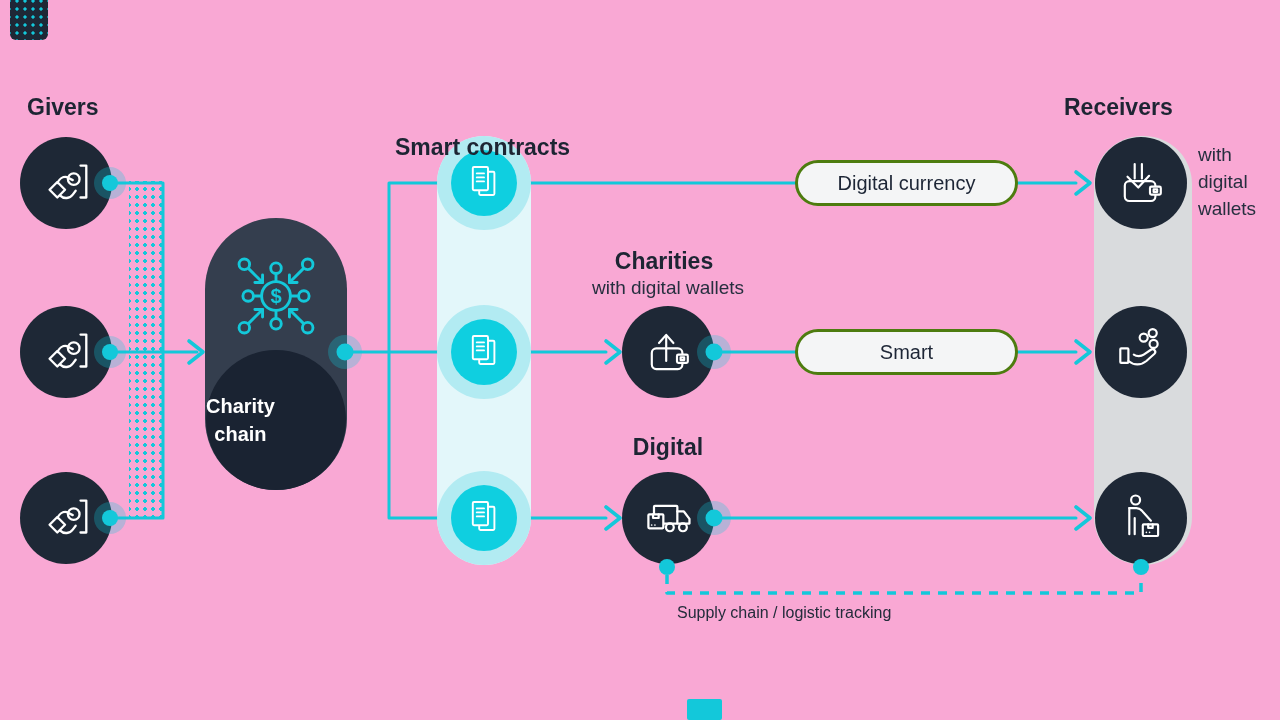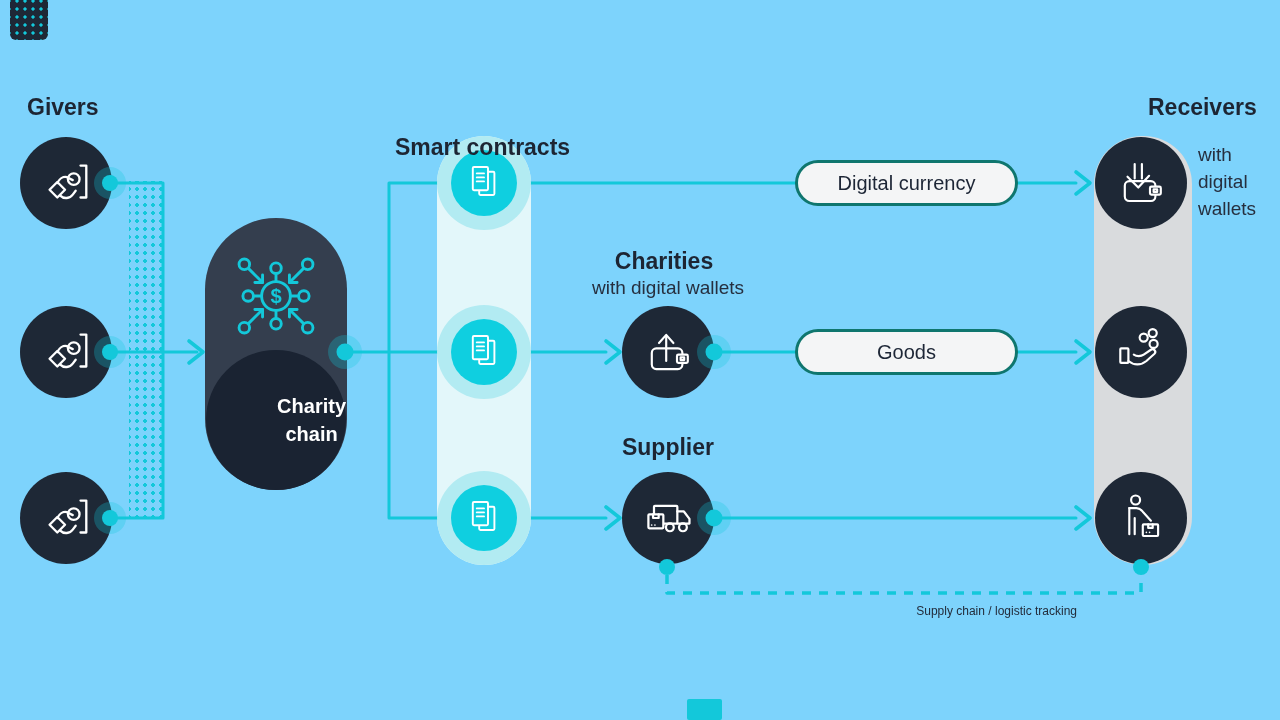--- a/index.html
+++ b/index.html
@@ -1,17 +1,17 @@
 <!DOCTYPE html>
 <html><head>
 <meta charset="utf-8">
 <style>
   html,body{margin:0;padding:0;background:#ffffff;}
   .stage{
-    position:relative;width:1280px;height:720px;overflow:hidden;background:#7dd3fc;
+    position:relative;width:1280px;height:720px;overflow:hidden;background:#f9a8d4;
     font-family:"Liberation Sans", sans-serif;color:#1d2636;
   }
   .abs{position:absolute;}
   
   .chip-top{
     left:10px;top:-8px;width:38px;height:48px;border-radius:6px;background:#1e2836;z-index:3;
     background-image:radial-gradient(circle,#13c8da 1.5px,rgba(0,0,0,0) 1.7px);
     background-size:8px 8px;background-position:3px 5px;background-color:#1e2836;
   }
   .chip-bottom{left:687px;top:699px;width:35px;height:21px;border-radius:2px;background:#13c8da;z-index:3;}
@@ -38,36 +38,36 @@
   }
   .node-inner{
     width:66px;height:66px;border-radius:50%;background:#0fcfe0;
     display:flex;align-items:center;justify-content:center;
   }
   
   .pool-capsule{left:205px;top:218px;width:142px;height:272px;border-radius:71px;background:#343e4e;z-index:3;}
   .pool-icon{position:absolute;left:23px;top:30px;width:96px;height:96px;}
   .pool-circle{
     position:absolute;left:1px;top:132px;width:140px;height:140px;border-radius:50%;background:#1a2332;
-    display:flex;align-items:center;justify-content:flex-end;text-align:center;
+    display:flex;align-items:center;justify-content:flex-start;text-align:center;
   }
   .pool-label{color:#ffffff;font-size:20px;font-weight:bold;line-height:28px;}
   .pool-label span{display:block;}
   
   .pill{
     left:795px;width:223px;height:46px;border-radius:23px;background:#f4f5f6;
-    border:3px solid #0f766e;box-sizing:border-box;z-index:3;
+    border:3px solid #4d7c0f;box-sizing:border-box;z-index:3;
     display:flex;align-items:center;justify-content:center;
     font-size:20px;color:#1d2636;
   }
   
   .h{font-size:23px;font-weight:bold;color:#1d2533;z-index:5;white-space:nowrap;}
   .sub{font-size:19px;font-weight:normal;color:#262f3f;z-index:5;}
   .center{text-align:center;}
-  .tracking{left:677px;top:604px;width:400px;text-align:right;font-size:12px;color:#232c3b;z-index:5;}
+  .tracking{left:677px;top:604px;width:400px;text-align:left;font-size:16px;color:#232c3b;z-index:5;}
   .note{left:1198px;top:141px;width:76px;font-size:19px;line-height:27px;color:#262f3f;z-index:5;}
   .icon-svg{display:block;}
 </style>
 </head>
 <body>
 
 <div class="stage">
 
   <div class="abs chip-top"></div>
   <div class="abs chip-bottom"></div>
@@ -209,43 +209,43 @@
   <div class="abs dark-circle" style="left:622px;top:306px;">
     <svg class="icon-svg" width="54" height="54" viewBox="0 0 60 60" fill="none" stroke="#ffffff" stroke-width="2.4" stroke-linecap="round" stroke-linejoin="round">
       <polyline points="20,20 28,11 36,20"></polyline>
       <line x1="28" y1="12" x2="28" y2="40"></line>
       <rect x="12" y="26" width="34" height="23" rx="5"></rect>
       <rect x="40" y="33" width="12" height="9" rx="1.5" fill="#1e2836"></rect>
       <rect x="44" y="36" width="4" height="3"></rect>
     </svg>
   </div>
 
-  <div class="abs h center" style="left:593px;top:434px;width:150px;">Supplier</div>
+  <div class="abs h center" style="left:593px;top:434px;width:150px;">Digital</div>
 
   <div class="abs dark-circle" style="left:622px;top:472px;">
     <svg class="icon-svg" width="56" height="56" viewBox="0 0 60 60" fill="none" stroke="#ffffff" stroke-width="2.4" stroke-linecap="round" stroke-linejoin="round">
       <rect x="15" y="17" width="25" height="19" rx="1"></rect>
       <path d="M40 23 h7 l6 8 v5 h-13"></path>
       <circle cx="46" cy="40" r="4.2"></circle>
       <circle cx="32" cy="40" r="4.2"></circle>
       <rect x="9" y="26" width="16" height="15" rx="1" fill="#1e2836"></rect>
       <path d="M14 26 v4 h6 v-4"></path>
       <circle cx="12.5" cy="37.5" r="0.9" fill="#ffffff" stroke="none"></circle>
       <circle cx="16" cy="37.5" r="0.9" fill="#ffffff" stroke="none"></circle>
     </svg>
   </div>
 
   <div class="abs pill" style="top:160px;">
     <span>Digital currency</span>
   </div>
   <div class="abs pill" style="top:329px;">
-    <span>Goods</span>
-  </div>
-
-  <div class="abs h" style="left:1148px;top:94px;">Receivers</div>
+    <span>Smart</span>
+  </div>
+
+  <div class="abs h" style="left:1064px;top:94px;">Receivers</div>
   <div class="abs note">with digital wallets</div>
 
   <div class="abs dark-circle" style="left:1095px;top:137px;">
     <svg class="icon-svg" width="54" height="54" viewBox="0 0 60 60" fill="none" stroke="#ffffff" stroke-width="2.4" stroke-linecap="round" stroke-linejoin="round">
       <line x1="23" y1="9" x2="23" y2="25"></line>
       <line x1="31" y1="9" x2="31" y2="25"></line>
       <polyline points="15,23 27,35 39,22"></polyline>
       <rect x="12" y="28" width="34" height="22" rx="5"></rect>
       <rect x="40" y="34" width="12" height="9" rx="1.5" fill="#1e2836"></rect>
       <rect x="44" y="37" width="4" height="3"></rect>

